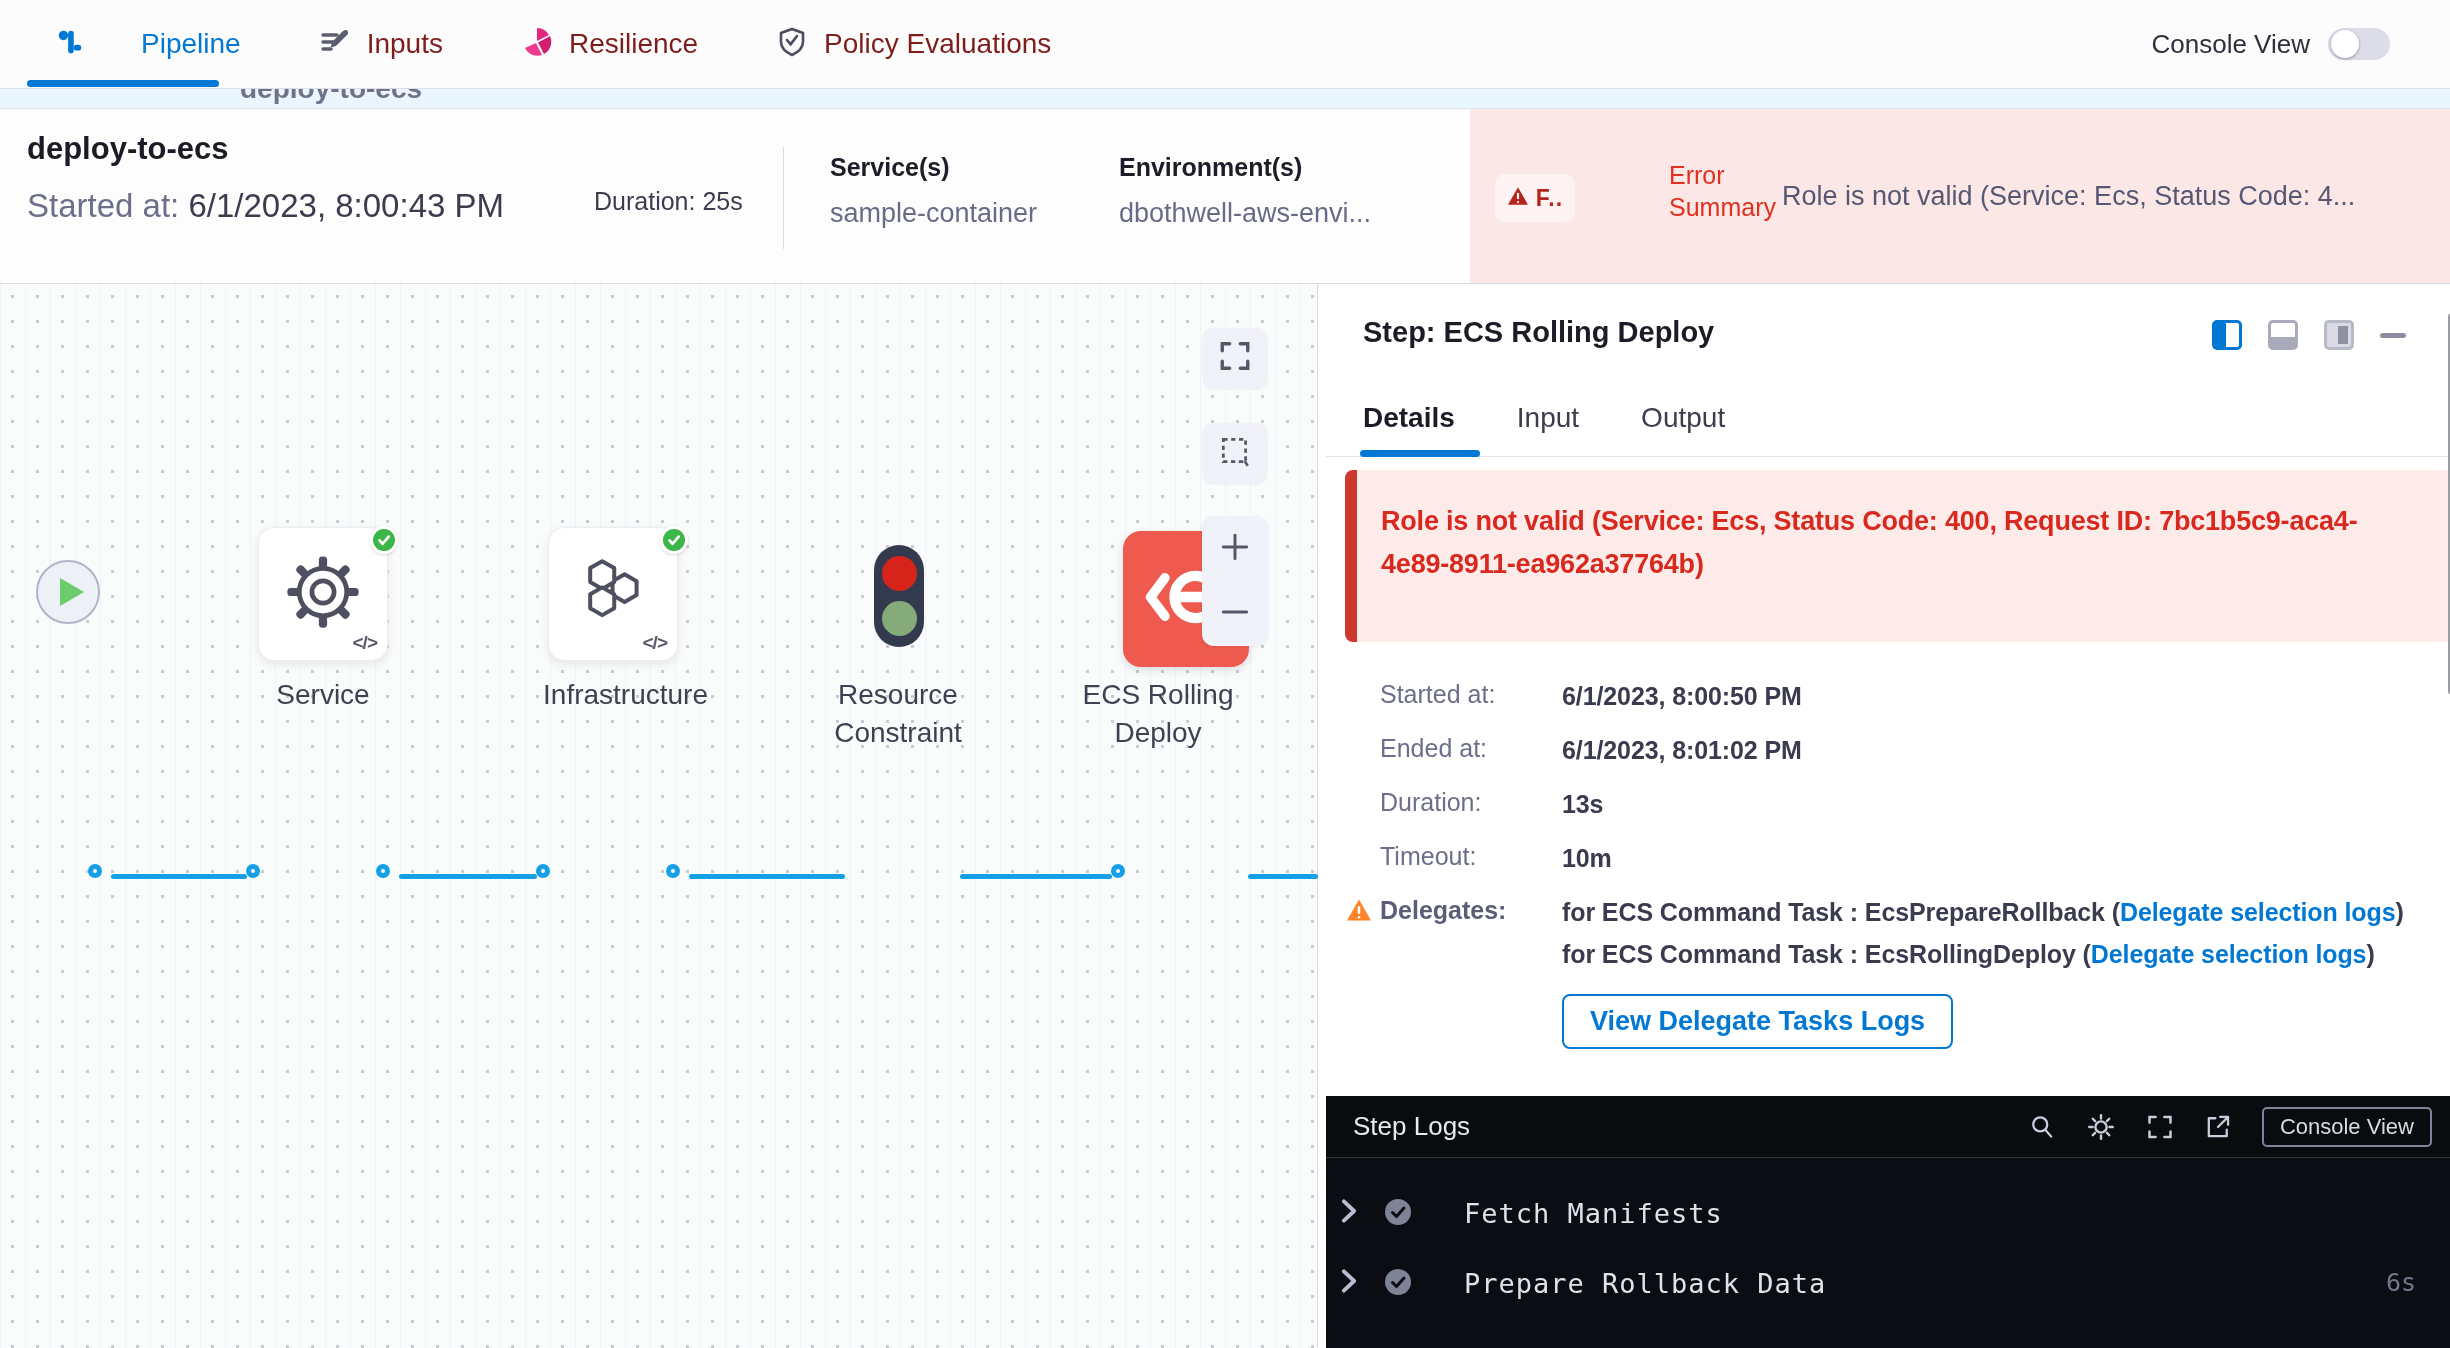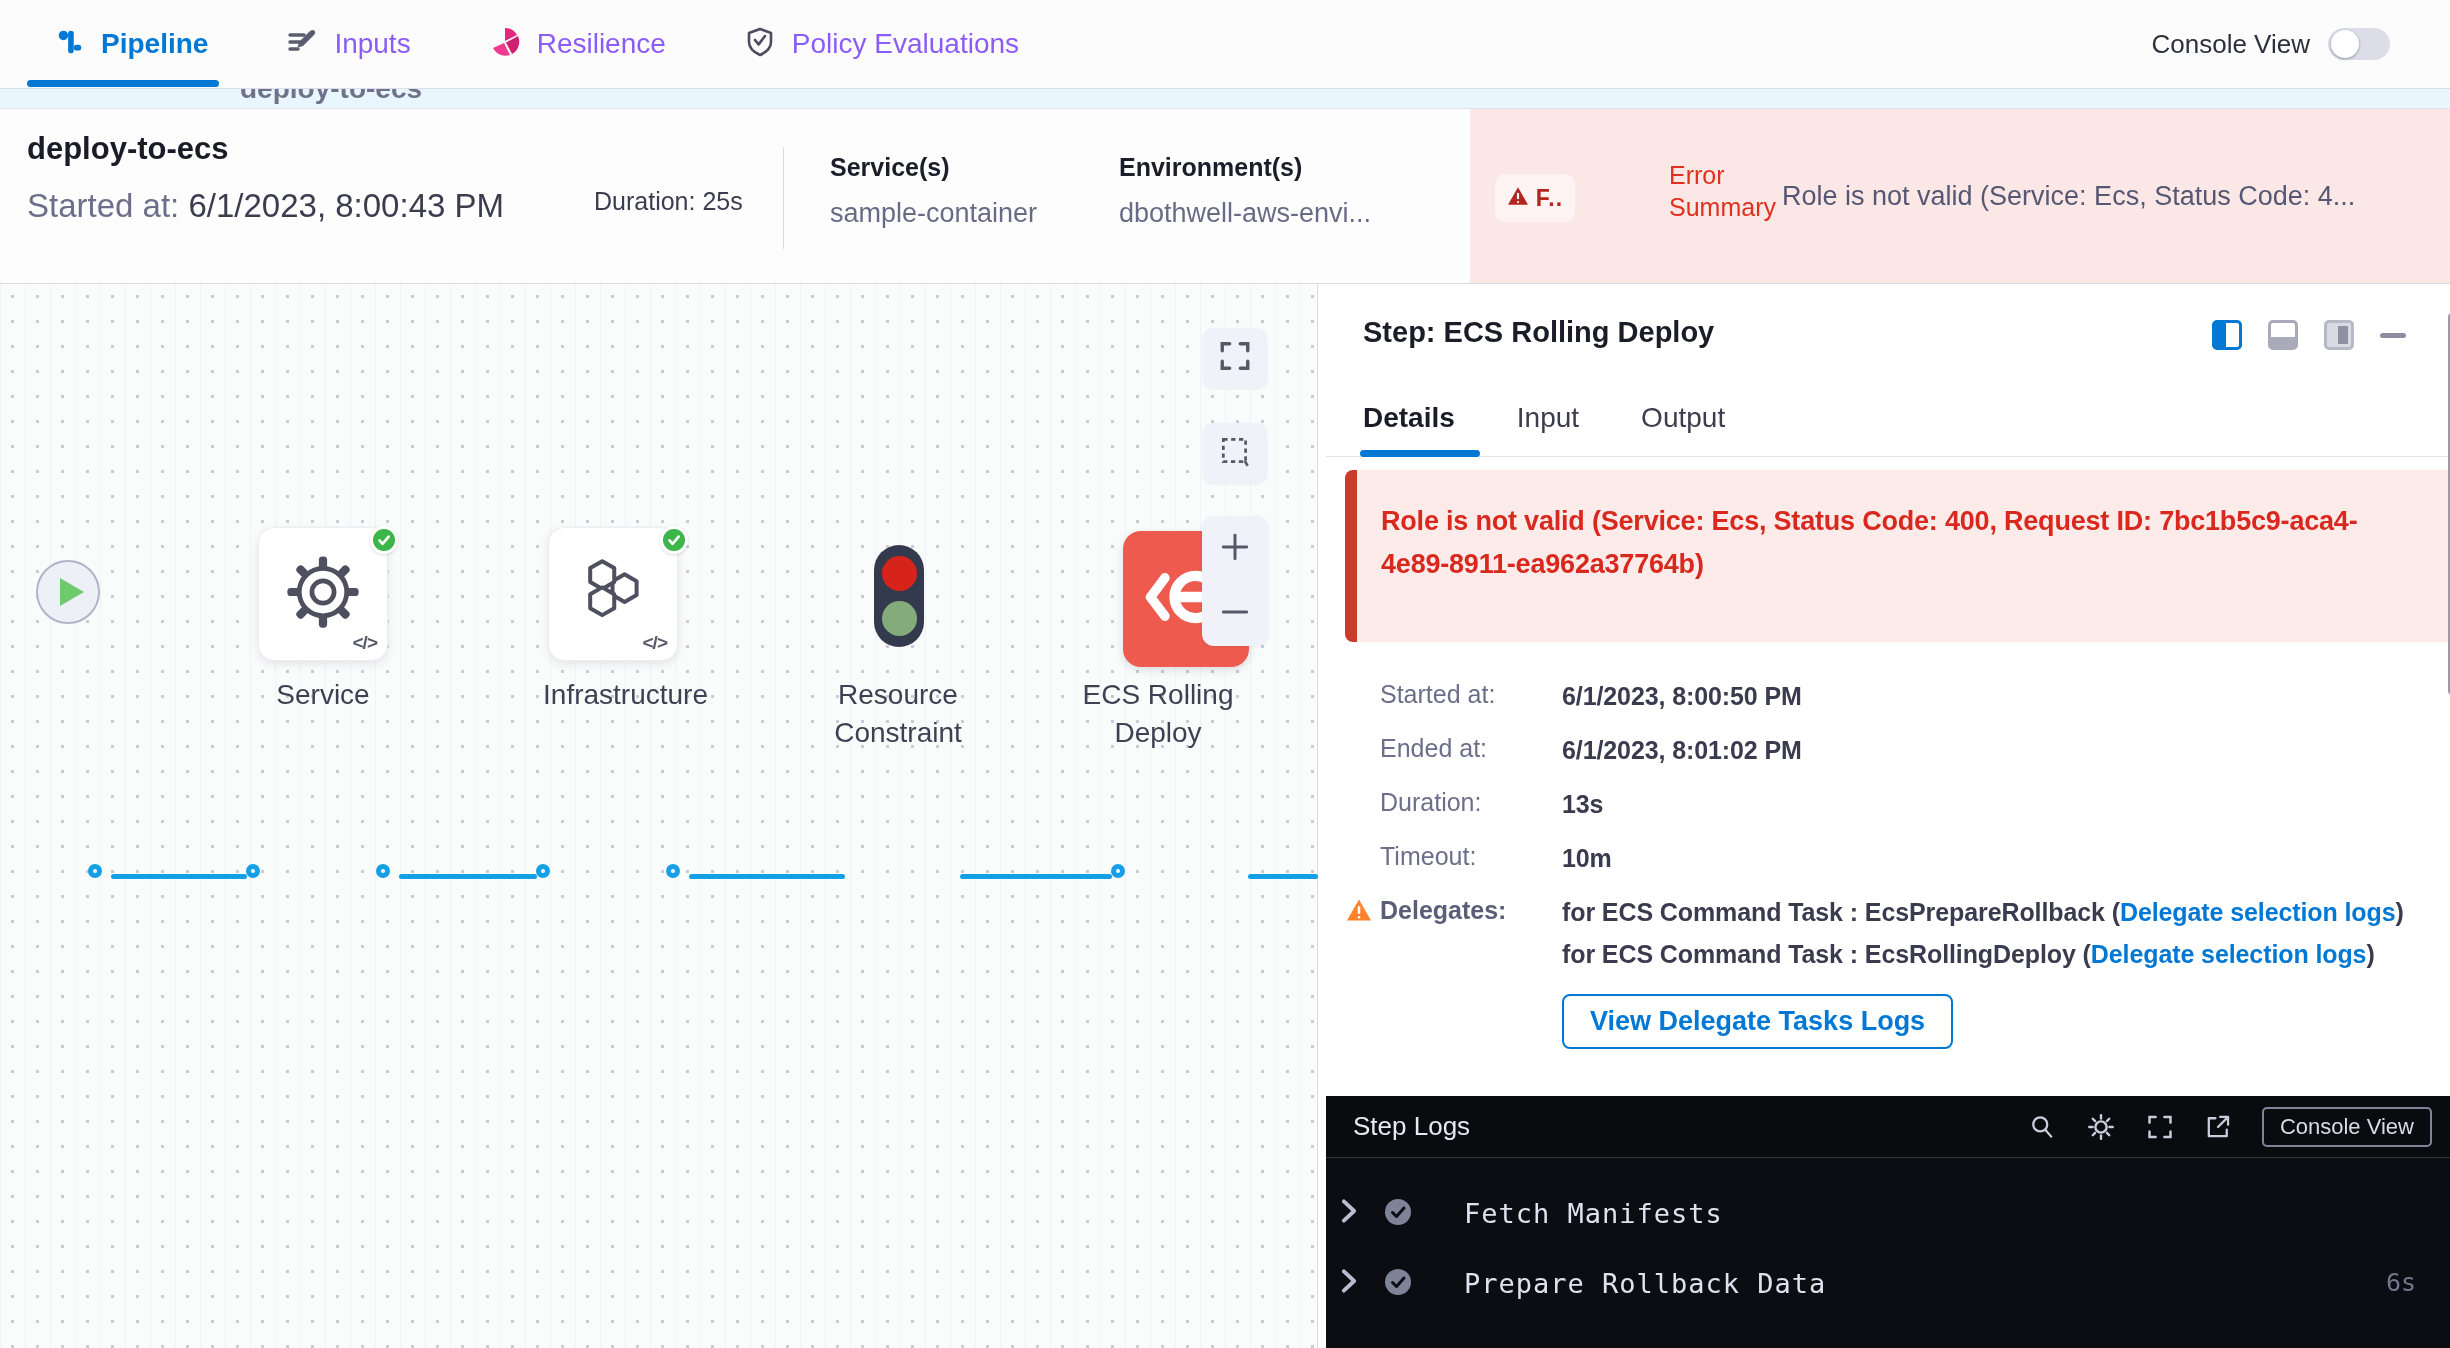--- a/index.html
+++ b/index.html
@@ -4,22 +4,22 @@
 <style>
   * { margin:0; padding:0; box-sizing:border-box; }
   html,body { background:#fff; }
   body { font-family:"Liberation Sans", sans-serif; }
   #app { position:relative; width:2450px; height:1348px; overflow:hidden; background:#fff; }
 
   
   .navbar { position:absolute; left:0; top:0; width:2450px; height:89px; background:#fcfcfd;
             border-bottom:1px solid #dcdde8; display:flex; align-items:center; padding:0 60px 0 55px; z-index:30; }
   .nav-tab { position:relative; height:100%; display:flex; align-items:center; gap:16px; margin-right:78px; cursor:pointer; }
-  .nav-tab .tlabel { font-size:28px; color:#8b5cf6; font-weight:500; }
-  .nav-tab.active .tlabel { color:#0278d5; font-weight:700; }
+  .nav-tab .tlabel { font-size:28px; color:#7f1d1d; font-weight:500; }
+  .nav-tab.active .tlabel { color:#0278d5; font-weight:400;margin-left:40px; }
   .nav-underline { position:absolute; left:-28px; bottom:1px; width:192px; height:7px; border-radius:4px; background:#0278d5; }
   .nav-right { margin-left:auto; display:flex; align-items:center; gap:18px; }
   .console-label { font-size:26px; color:#2e2f3c; }
   .toggle { width:62px; height:32px; border-radius:16px; background:#dcdde9; position:relative; cursor:pointer; }
   .toggle .knob { position:absolute; left:3px; top:2px; width:28px; height:28px; border-radius:50%; background:#fff;
                   box-shadow:0 1px 3px rgba(0,0,0,.35); }
 
   
   .strip { position:absolute; left:0; top:89px; width:2450px; height:20px; background:#e9f6fd;
            border-bottom:1px solid #e2e3ee; overflow:hidden; z-index:25; }

